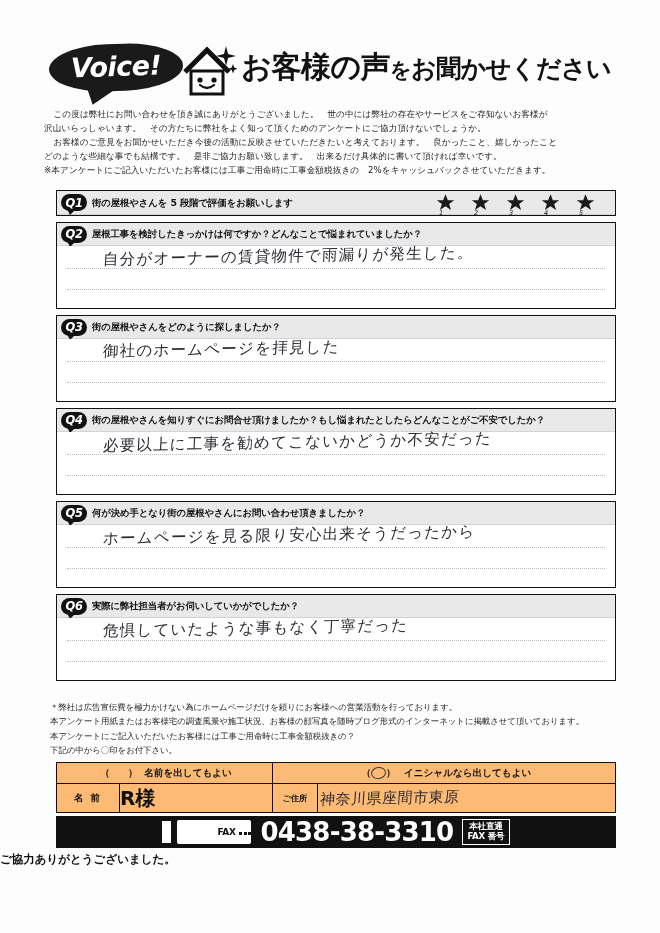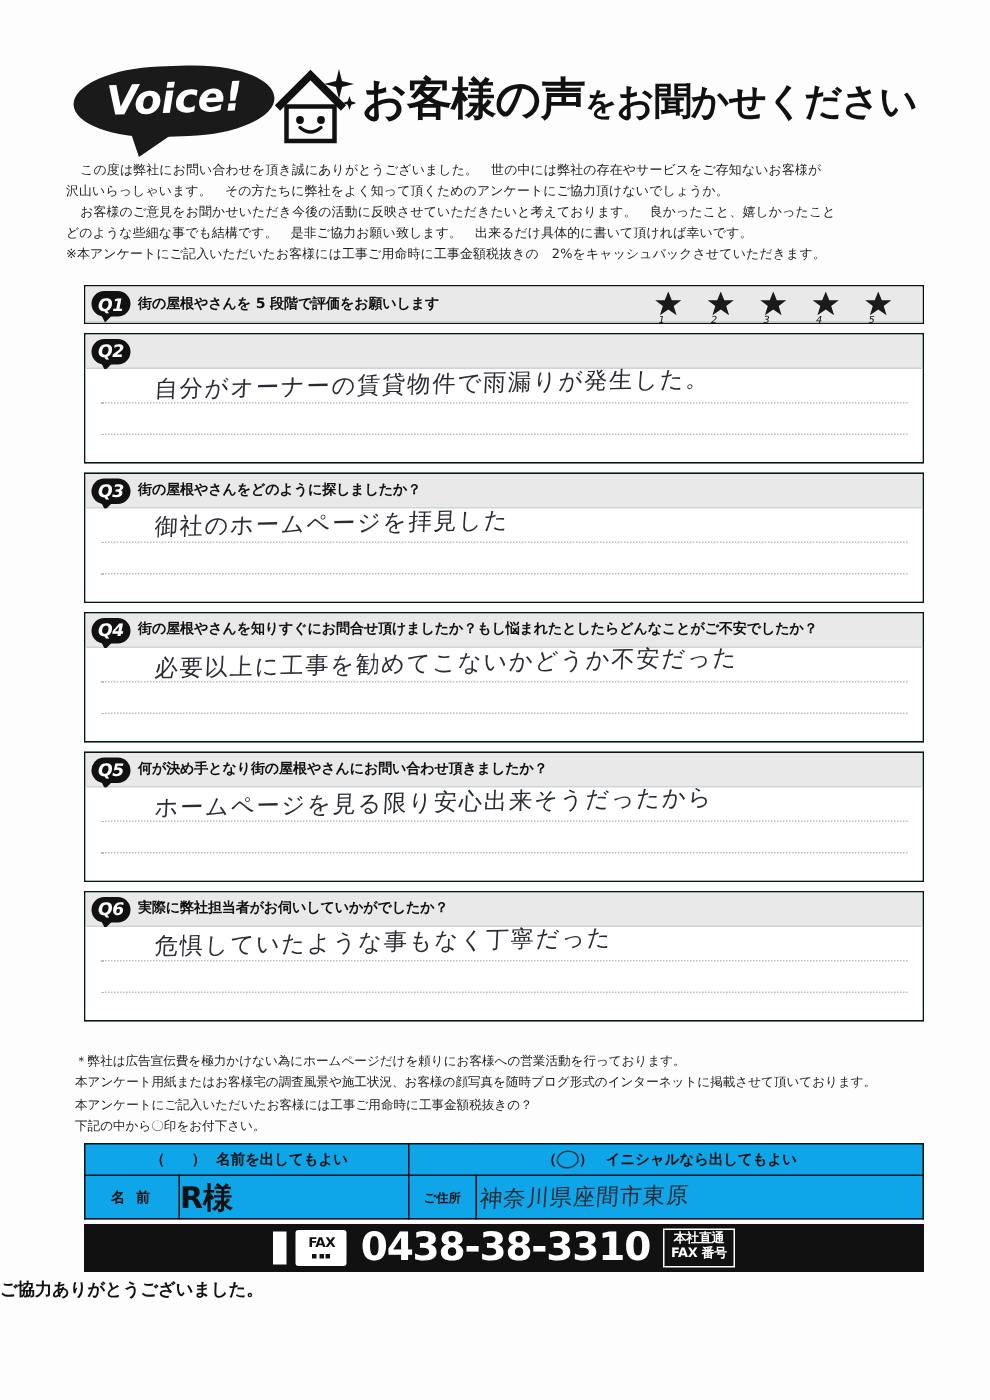--- a/index.html
+++ b/index.html
@@ -93,21 +93,21 @@
   .intro .indent { text-indent: 1.1em; }
 
   
   .qwrap {
     position: absolute;
     left: 56px;
     right: 44px;
   }
   .qbox {
     border: 1.4px solid #111;
-    background: #5eead4;
+    background: #a3a3a3;
     margin-bottom: 6px;
     position: relative;
   }
   .qhead {
     background: #e9e9e9;
     display: flex;
     align-items: center;
     padding: 2px 6px 2px 4px;
     min-height: 18px;
     border-bottom: 1px solid #d3d3d3;
@@ -206,21 +206,21 @@
 
   
   .nametable {
     position: absolute;
     left: 56px;
     right: 27px;
     top: 762px;
     border: 1.3px solid #111;
     border-collapse: collapse;
     width: calc(100% - 100px);
-    background: #0ea5e9;
+    background: #fdba74;
   }
   .nametable td {
     border: 1.1px solid #111;
     padding: 0;
     vertical-align: middle;
   }
   .consent-cell {
     height: 20px;
     text-align: center;
     font-size: 9.6px;
@@ -286,29 +286,30 @@
     align-items: center;
     justify-content: center;
     gap: 9px;
   }
   .fax-icon {
     width: 34px;
     height: 24px;
     background: #fff;
     border-radius: 2px;
     display: flex;
-    flex-direction: column;
+    flex-direction: row;
     align-items: center;
-    justify-content: center;
+    justify-content: space-between;
     color: #111;
     font-size: 9px;
     font-weight: bold;
     line-height: 1;
     letter-spacing: -0.3px;
     position: relative;
+    padding-left: 40px;
   }
   .fax-icon .dots {
     display: grid;
     grid-template-columns: repeat(3, 3px);
     gap: 1.5px;
     margin-top: 2px;
   }
   .fax-icon .dots i {
     width: 3px; height: 3px; background: #111; display: block;
   }
@@ -429,20 +430,21 @@
                 <path d="M12 1.6 L15 9 L23 9 L16.6 13.8 L19 21.6 L12 16.8 L5 21.6 L7.4 13.8 L1 9 L9 9 Z" fill="#1a1a1a"></path>
               </svg>
               <span class="star-num">5</span>
             </div>
           </div>
         </div>
       </div>
       <div class="qbox">
         <div class="qhead">
           <span class="qbadge">Q2</span>
+          <span class="qtext">屋根工事を検討したきっかけは何ですか？どんなことで悩まれていましたか？</span>
         </div>
         <div class="ansarea">
           <div class="ansline l1"></div>
           <div class="ansline l2"></div>
           <div class="handwriting">自分がオーナーの賃貸物件で雨漏りが発生した。</div>
         </div>
       </div>
       <div class="qbox">
         <div class="qhead">
           <span class="qbadge">Q3</span>

